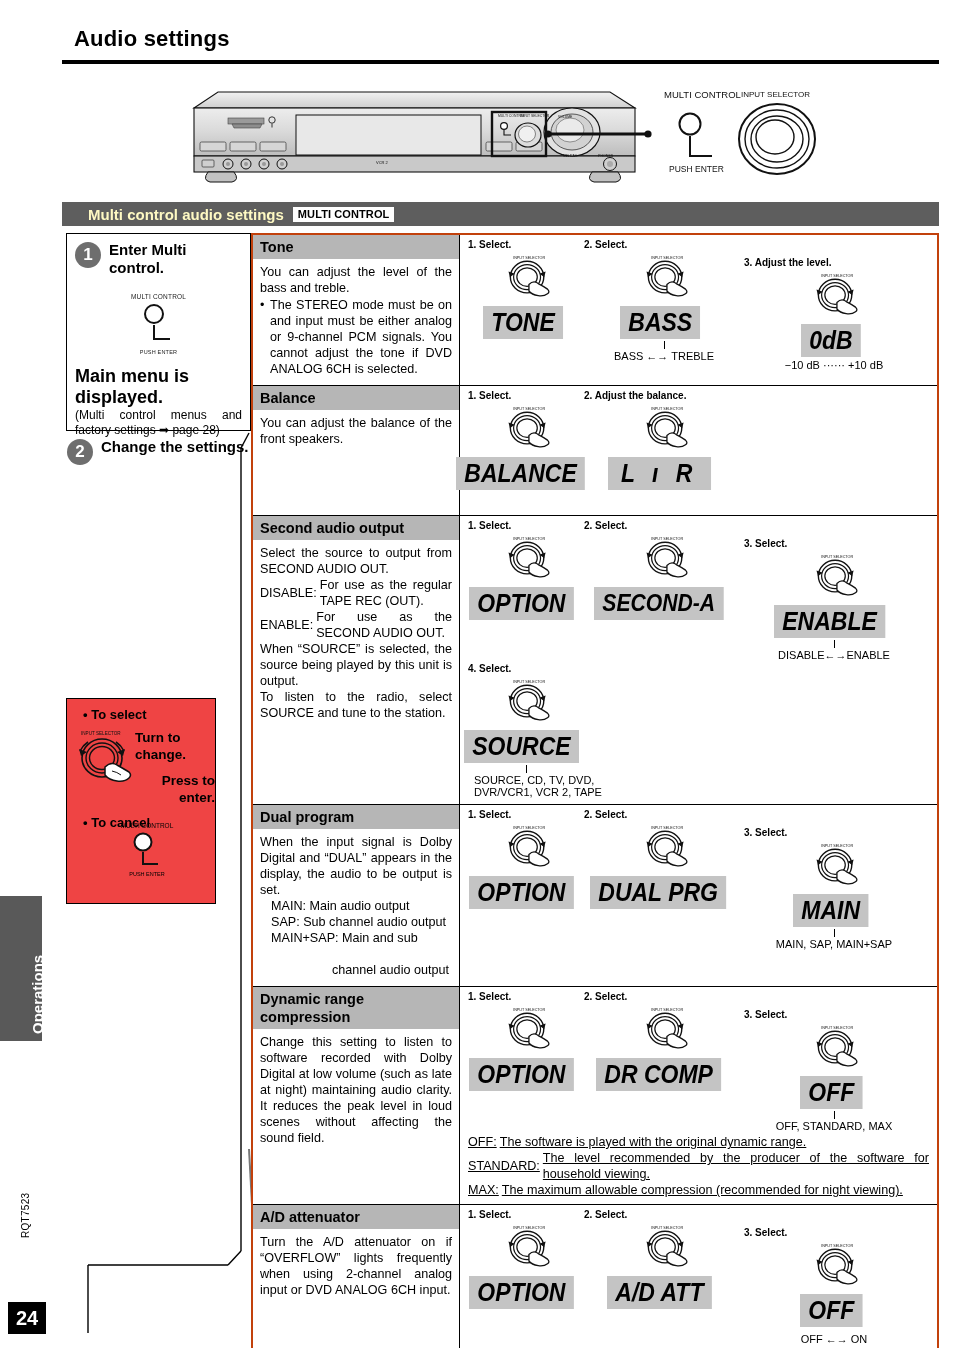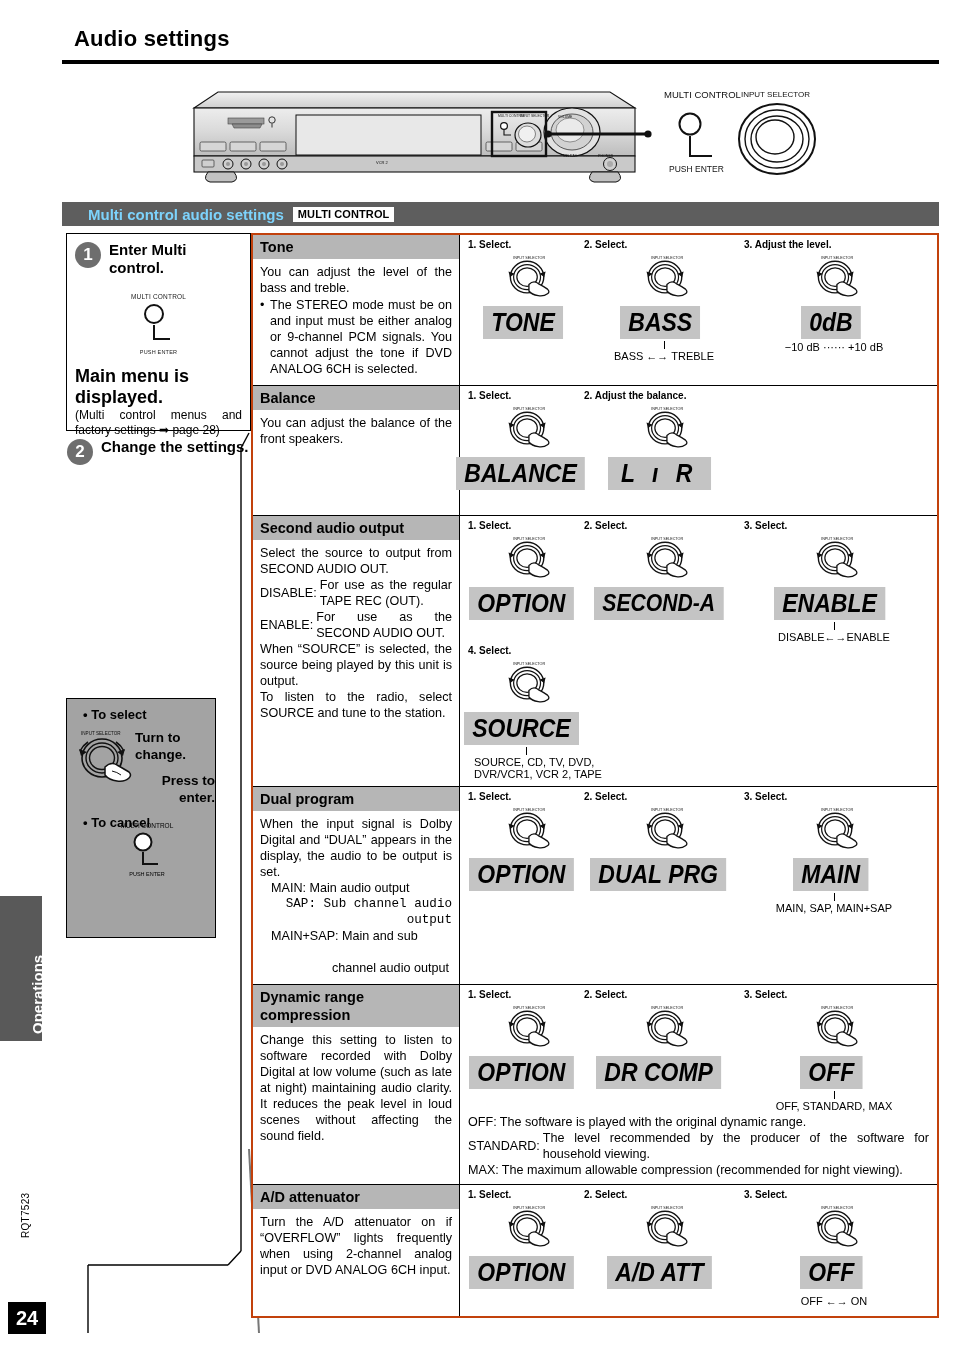--- a/index.html
+++ b/index.html
@@ -45,21 +45,21 @@
   
   .unit-wrap{position:absolute;left:180px;top:84px;width:640px;height:112px;}
   .unit-wrap svg{display:block;}
 
   
   .section-bar{
     position:absolute;left:62px;top:202px;width:877px;height:24px;
     background:#5e5e5e;display:flex;align-items:center;
   }
   .section-bar .sb-title{
-    color:#7dd3fc;font-size:15px;font-weight:bold;margin-left:26px;
+    color:#fef9c3;font-size:15px;font-weight:bold;margin-left:26px;
   }
   .section-bar .sb-tag{
     margin-left:9px;background:#fff;color:#000;
     font-size:11px;font-weight:bold;padding:1px 5px 1px 5px;
     letter-spacing:.1px;line-height:13px;
   }
 
   
   .leftcol{position:absolute;left:46px;top:233px;width:205px;height:1100px;}
 
@@ -85,22 +85,22 @@
   .result-sub{font-size:12px;line-height:15px;text-align:justify;}
 
   .step2wrap{position:absolute;left:20px;top:205px;width:185px;}
   .step2wrap .step-head{padding-left:1px;}
 
   
   .bracket{position:absolute;left:0;top:0;width:215px;height:1110px;pointer-events:none;}
 
   
   .selbox{
-    position:absolute;left:20px;top:465px;width:150px;height:240px;
-    border:1px solid #000;background:#a3a3a3;box-sizing:border-box;
+    position:absolute;left:20px;top:465px;width:150px;height:206px;
+    border:1px solid #000;background:#ef4444;box-sizing:border-box;
   }
   .bullet-line{font-size:13px;font-weight:bold;margin:8px 0 0 16px;}
   .turnpress{position:absolute;left:68px;top:30px;font-size:13.5px;font-weight:bold;line-height:17px;}
   .selbox .dial{position:absolute;left:4px;top:28px;}
   .selbox .mc2{position:absolute;left:32px;top:123px;width:96px;text-align:center;}
 
   
   .table{
     position:absolute;left:251px;top:233px;width:688px;
     border:2px solid #c2410c;box-sizing:border-box;background:#fff;
@@ -125,35 +125,35 @@
   .defn .k{flex:none;white-space:nowrap;}
   .defn .v{flex:1;text-align:justify;padding-left:3px;}
   .indent{padding-left:11px;}
   .indent2{padding-left:72px;margin-top:16px;}
 
   .cell-steps{flex:1;box-sizing:border-box;position:relative;padding:4px 0 6px 0;}
   .steps-grid{display:flex;}
   .stepcol{width:auto;flex:none;box-sizing:border-box;}
   .stepcol.c1{width:124px;padding-left:8px;}
   .stepcol.c2{width:160px;}
-  .stepcol.c3{width:180px;}
+  .stepcol.c3{width:180px;margin-top:18px;}
   .step-label{font-size:10px;font-weight:bold;margin-bottom:2px;white-space:nowrap;}
   .dialbox{height:54px;display:flex;align-items:flex-start;justify-content:center;padding-left:4px;}
   .lcd{
     background:#c4c4c4;display:inline-block;
     font-family:"Liberation Sans", sans-serif;
     font-style:italic;font-weight:bold;font-size:25px;
     letter-spacing:0px;line-height:30px;
     padding:1px 9px 2px 9px;transform:scaleX(.92);transform-origin:left center;
     white-space:nowrap;
   }
   .lcdwrap{display:flex;justify-content:center;}
   .caption{font-size:11px;text-align:center;margin-top:2px;white-space:nowrap;}
   .caption .tick{display:block;width:1px;height:8px;background:#000;margin:0 auto 1px auto;}
-  .note{font-size:12.6px;line-height:16px;padding:2px 8px 0 8px;text-align:justify;}
+  .note{font-size:12.6px;line-height:16px;padding:2px 8px 0 8px;text-align:justify;text-decoration:underline;}
   .note .defn .k{white-space:nowrap;}
 </style>
 </head>
 <body>
 
 <div class="page">
 
   <div class="page-title">Audio settings</div>
   <div class="title-rule"></div>
 
@@ -544,21 +544,21 @@
         </div>
       </div>
     </div>
 
     <div class="row">
       <div class="cell-desc">
         <div class="desc-head">Dual program</div>
         <div class="desc-body">
           <p>When the input signal is Dolby Digital and “DUAL” appears in the display, the audio to be output is set.</p>
           <div class="indent" style="text-align:left;">MAIN: Main audio output</div>
-          <div class="indent" style="text-align:right;font-family:Liberation Mono, monospace;">SAP: Sub channel audio output</div>
+          <div class="indent" style="text-align:left;">SAP: Sub channel audio output</div>
           <div class="indent" style="text-align:left;">MAIN+SAP: Main and sub</div>
           <div class="indent2" style="text-align:left;">channel audio output</div>
         </div>
       </div>
       <div class="cell-steps">
         <div class="steps-grid">
           <div class="stepcol c1">
             <div class="step-label">1. Select.</div>
             <div class="dialbox">
               <svg width="60" height="52" viewBox="0 0 64 56">

